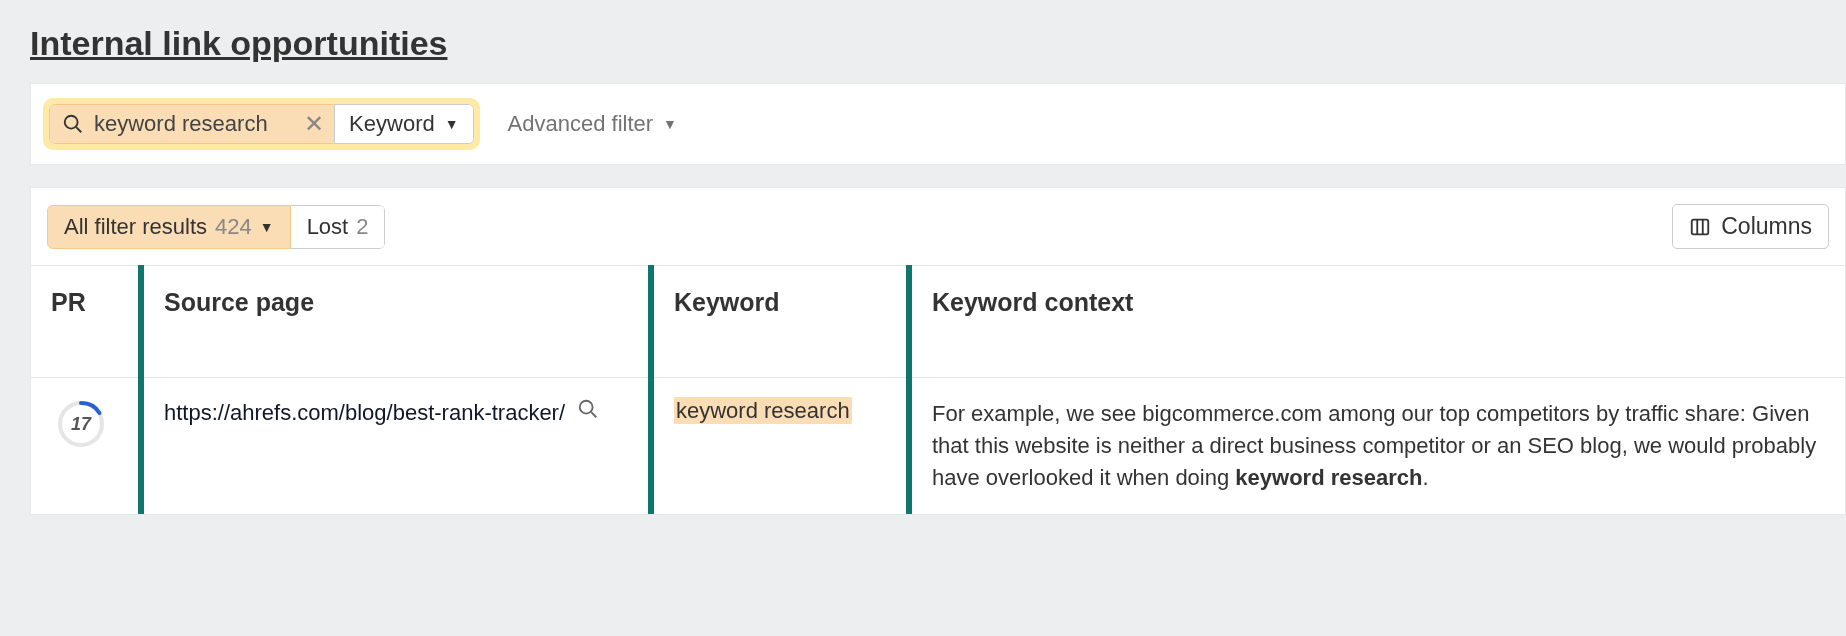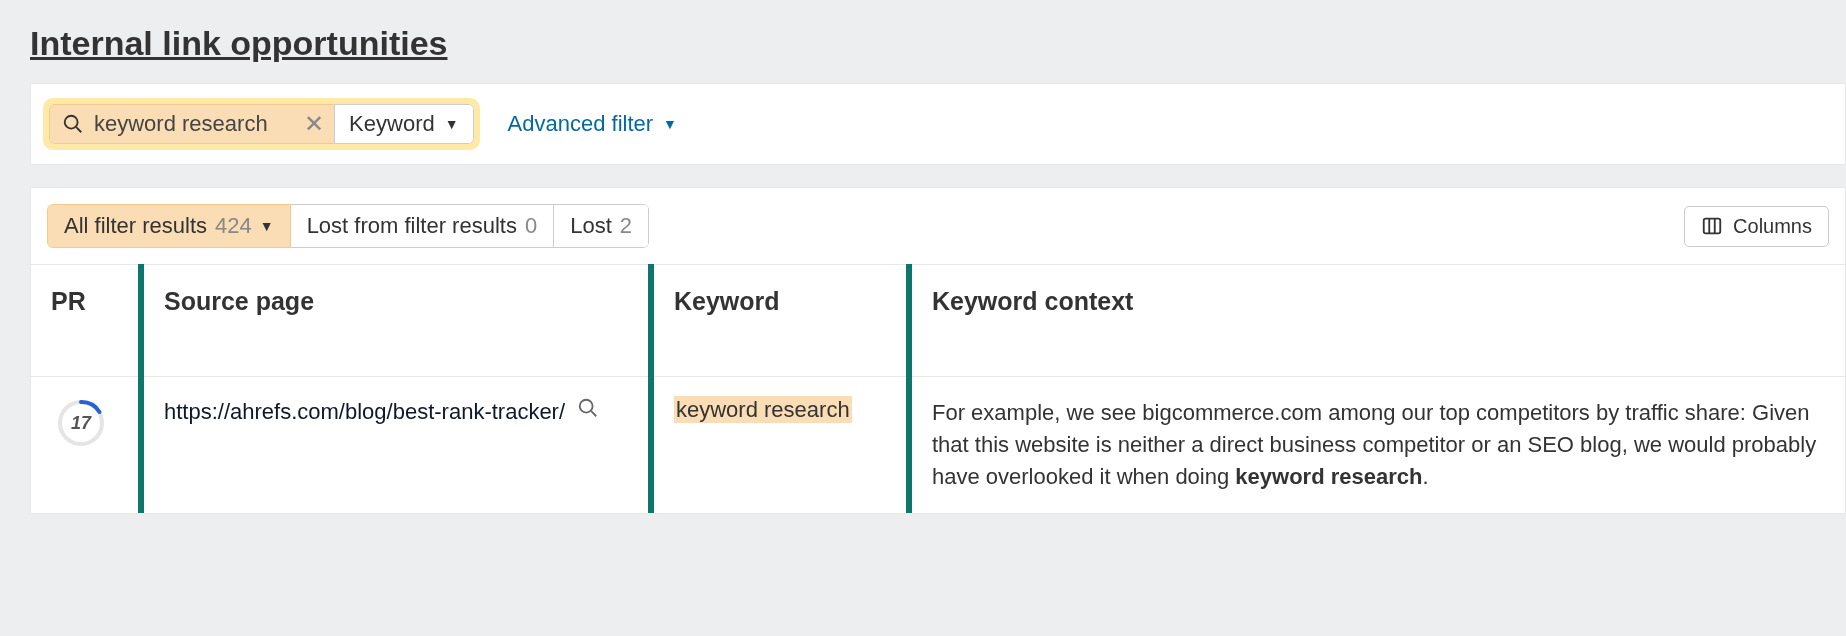--- a/index.html
+++ b/index.html
@@ -72,21 +72,21 @@
       gap: 10px;
       border-radius: 0 5px 5px 0;
       font-size: 22px;
       color: #333;
     }
     .adv-filter {
       display: inline-flex;
       align-items: center;
       gap: 10px;
       font-size: 22px;
-      color: #0369a1;
+      color: #737373;
       cursor: pointer;
     }
     .caret {
       font-size: 14px;
     }
 
     .results-panel {
       background: #fff;
       margin: 22px 0 0 30px;
       border: 1px solid #e8e8e8;
@@ -120,21 +120,21 @@
     .tab:first-child { border-radius: 5px 0 0 5px; }
     .tab:last-child { border-radius: 0 5px 5px 0; }
     .spacer { flex: 1; }
     .columns-btn {
       display: inline-flex;
       align-items: center;
       gap: 10px;
       border: 1px solid #ccc;
       border-radius: 5px;
       padding: 8px 16px;
-      font-size: 20px;
+      font-size: 23px;
       color: #333;
       cursor: pointer;
       margin-left: 12px;
     }
 
     table {
       width: 100%;
       border-collapse: collapse;
     }
     thead th {
@@ -231,24 +231,20 @@
   </div>
 </div>
 
 <div class="results-panel">
   <div class="tabs-row">
     <div class="tab-group">
       <div class="tab active">
         <span>All filter results</span>
         <span class="count">424</span>
         <span class="caret">▼</span>
-      </div>
-      <div class="tab">
-        <span>Lost from filter results</span>
-        <span class="count">0</span>
       </div>
       <div class="tab">
         <span>Lost</span>
         <span class="count">2</span>
       </div>
     </div>
     <div class="spacer"></div>
     <div class="columns-btn">
       <svg class="icon columns-icon" viewBox="0 0 24 24">
           <rect x="3" y="4" width="18" height="16" rx="2"></rect>

